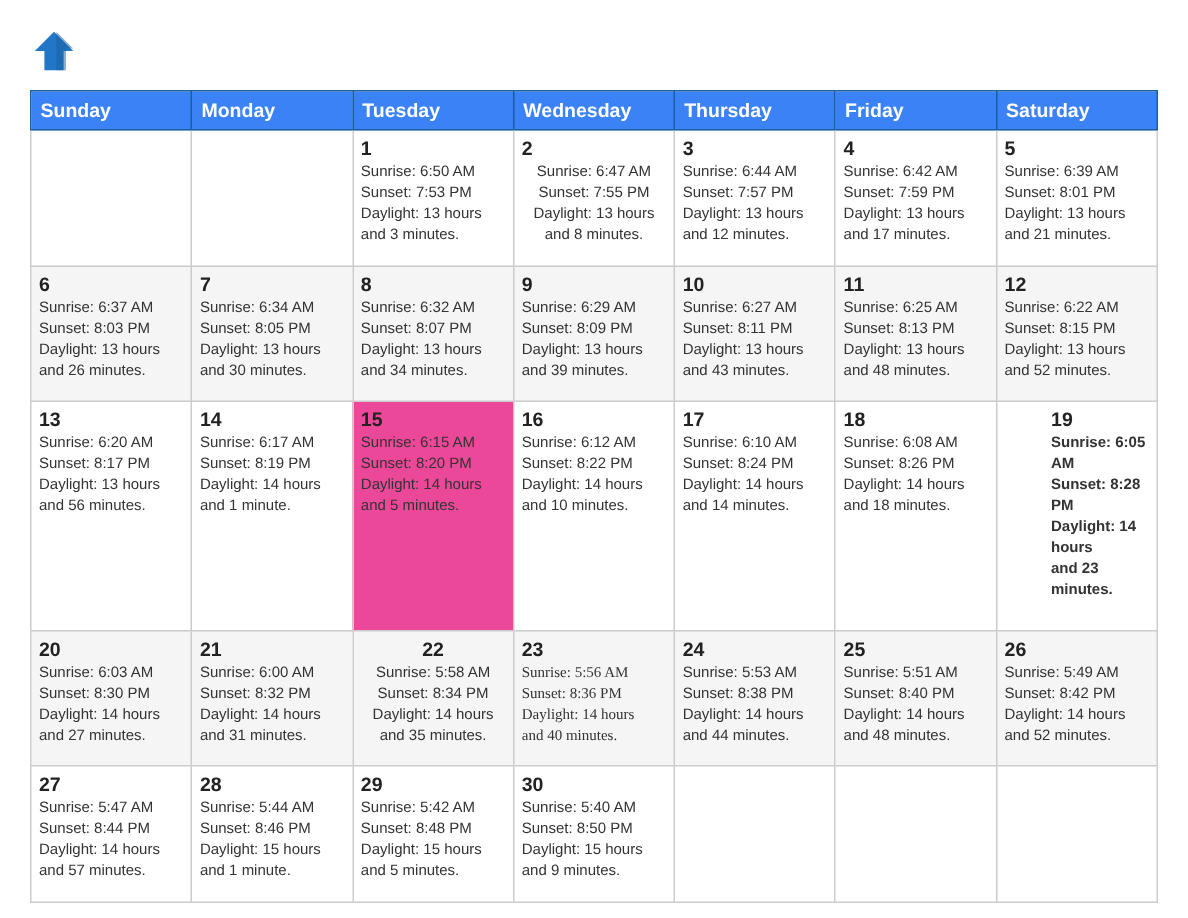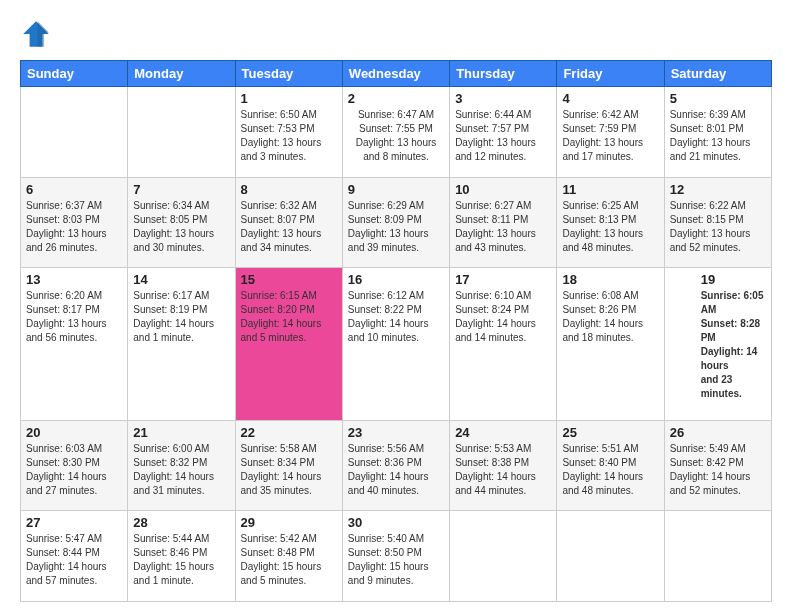--- a/index.html
+++ b/index.html
@@ -287,30 +287,30 @@
 Daylight: 14 hours
 and 27 minutes.</div>
           </td>
           <td style="background-color: rgb(245, 245, 245);">
             <span class="day-number">21</span>
             <div class="day-info" style="white-space: pre-line;">Sunrise: 6:00 AM
 Sunset: 8:32 PM
 Daylight: 14 hours
 and 31 minutes.</div>
           </td>
-          <td style="background-color: rgb(245, 245, 245);">
+          <td style="background-color: rgb(245, 245, 245); text-align: center;">
             <span class="day-number">22</span>
             <div class="day-info" style="white-space: pre-line;">Sunrise: 5:58 AM
 Sunset: 8:34 PM
 Daylight: 14 hours
 and 35 minutes.</div>
           </td>
           <td style="background-color: rgb(245, 245, 245);">
             <span class="day-number">23</span>
-            <div class="day-info" style="white-space: pre-line;">Sunrise: 5:56 AM
+            <div class="day-info" style="white-space: pre-line; font-family: Liberation Serif, serif;">Sunrise: 5:56 AM
 Sunset: 8:36 PM
 Daylight: 14 hours
 and 40 minutes.</div>
           </td>
           <td style="background-color: rgb(245, 245, 245);">
             <span class="day-number">24</span>
             <div class="day-info" style="white-space: pre-line;">Sunrise: 5:53 AM
 Sunset: 8:38 PM
 Daylight: 14 hours
 and 44 minutes.</div>

